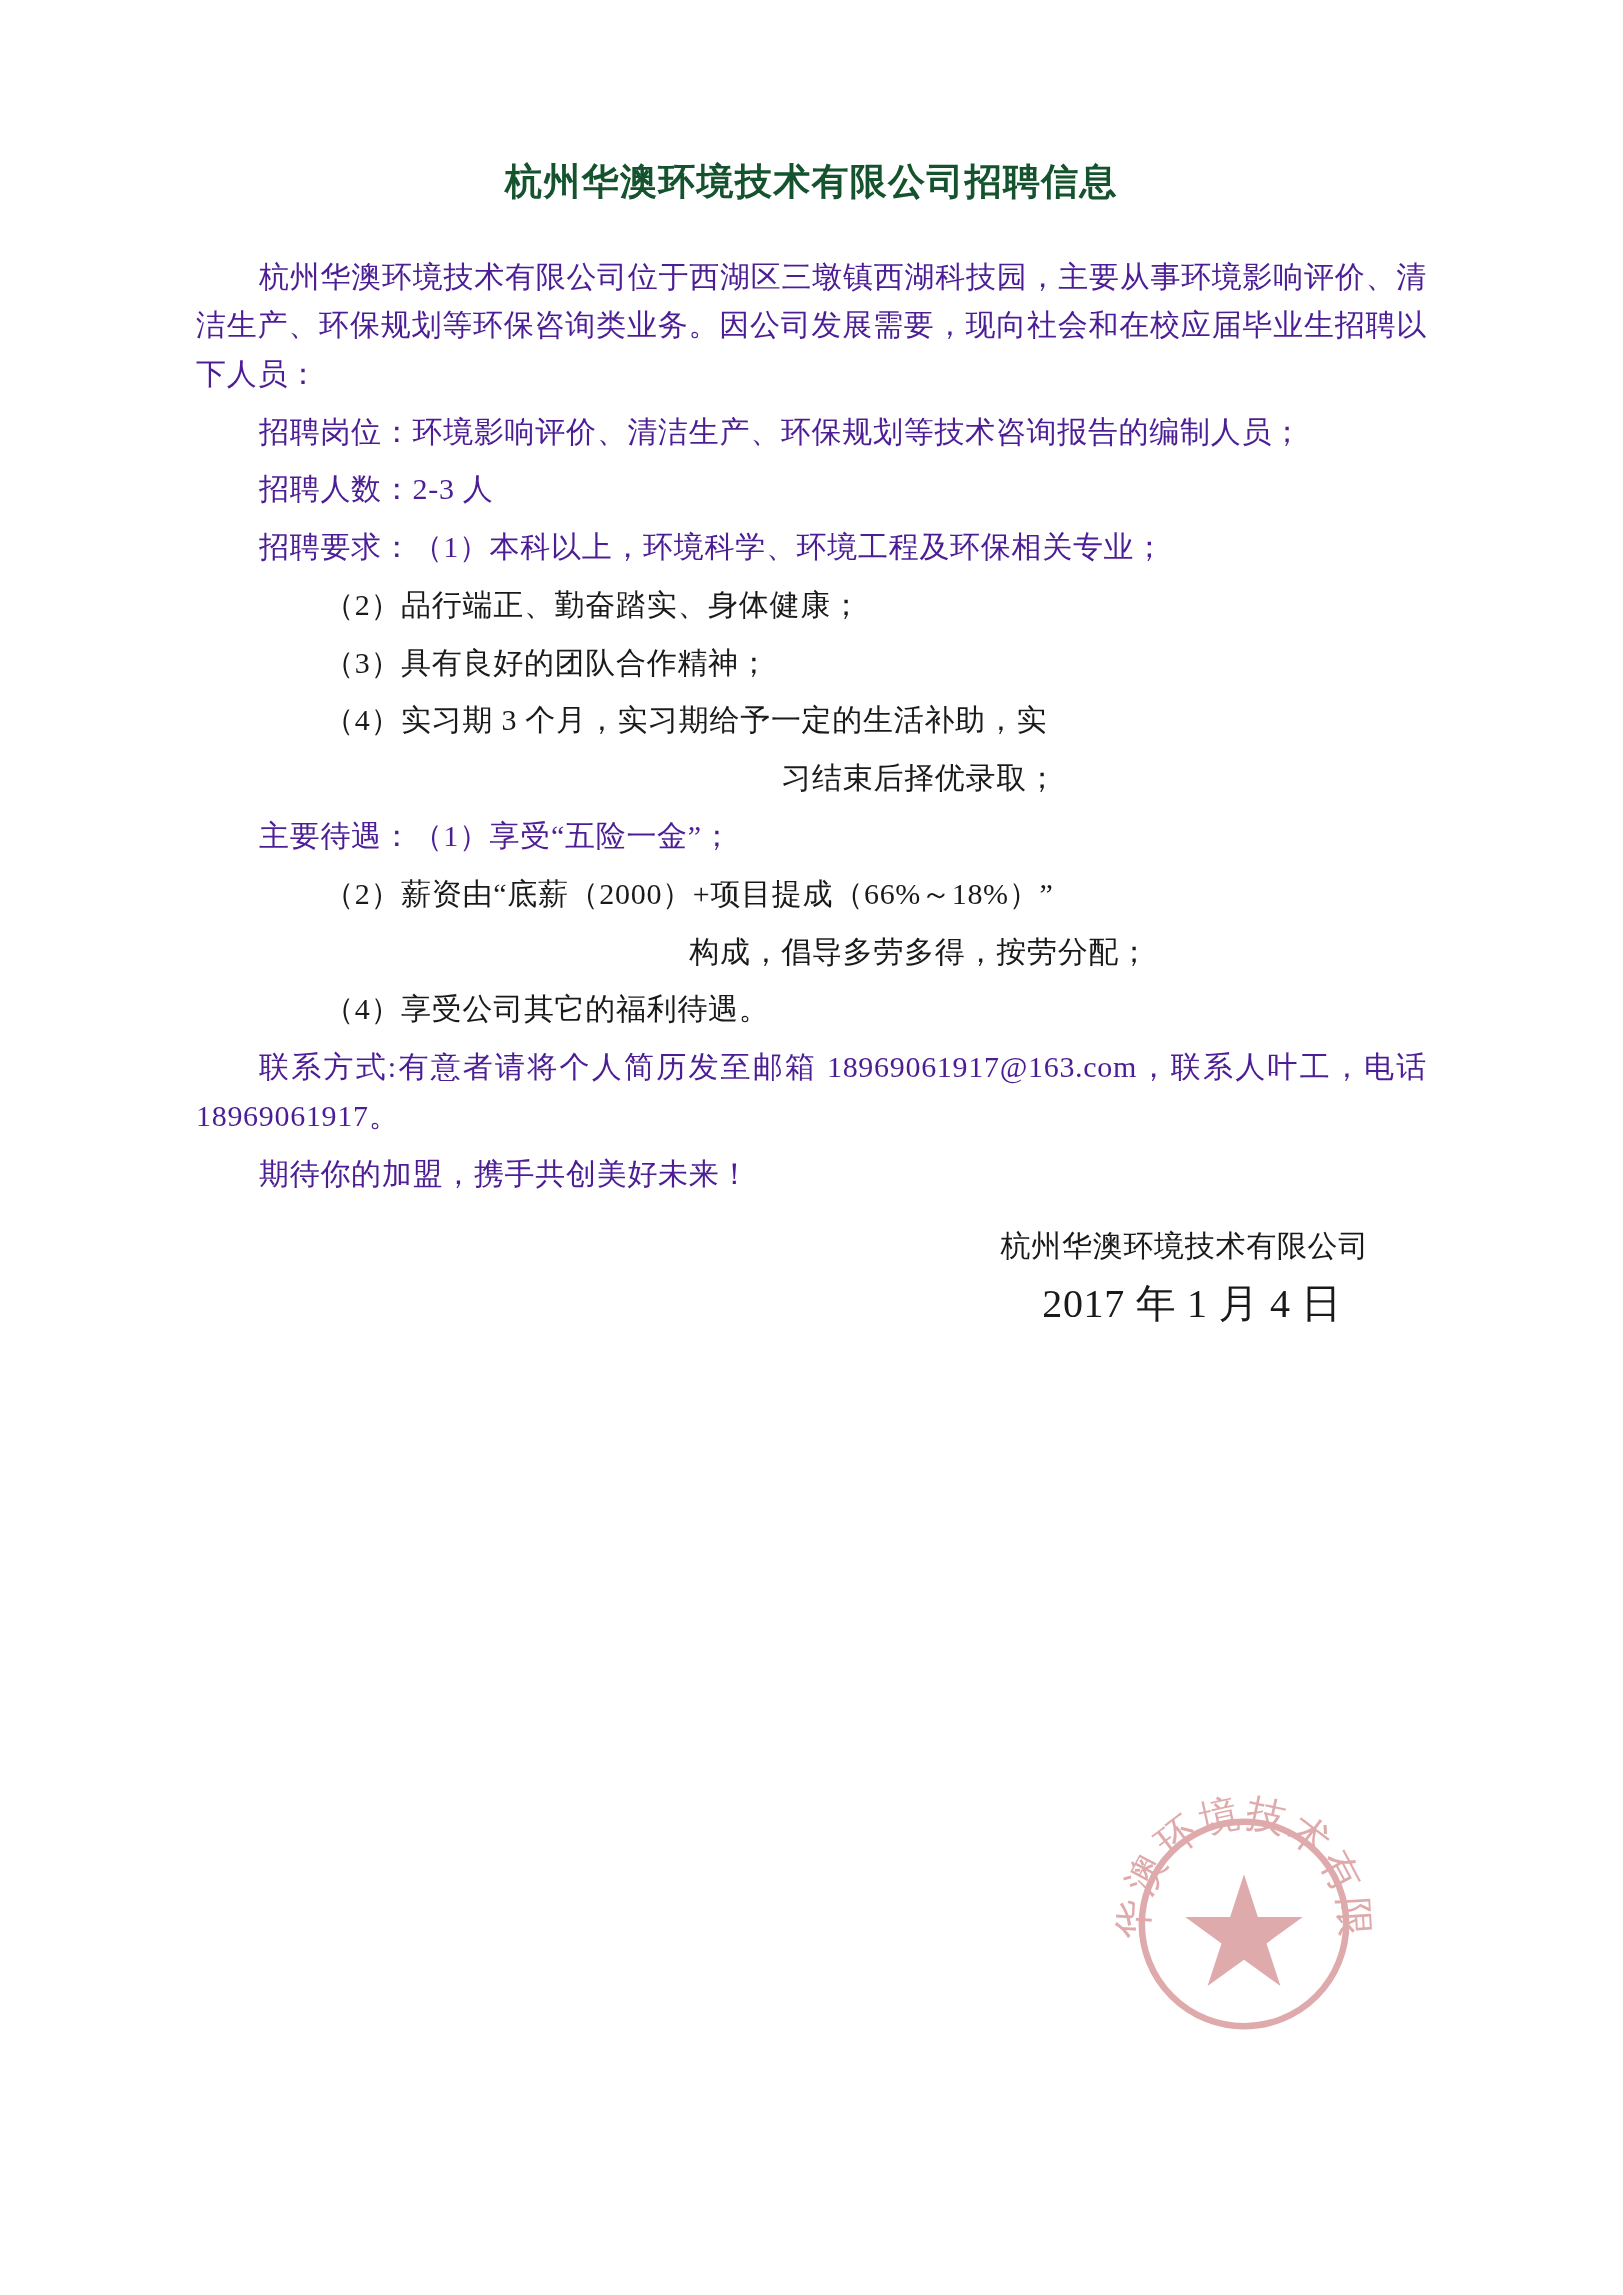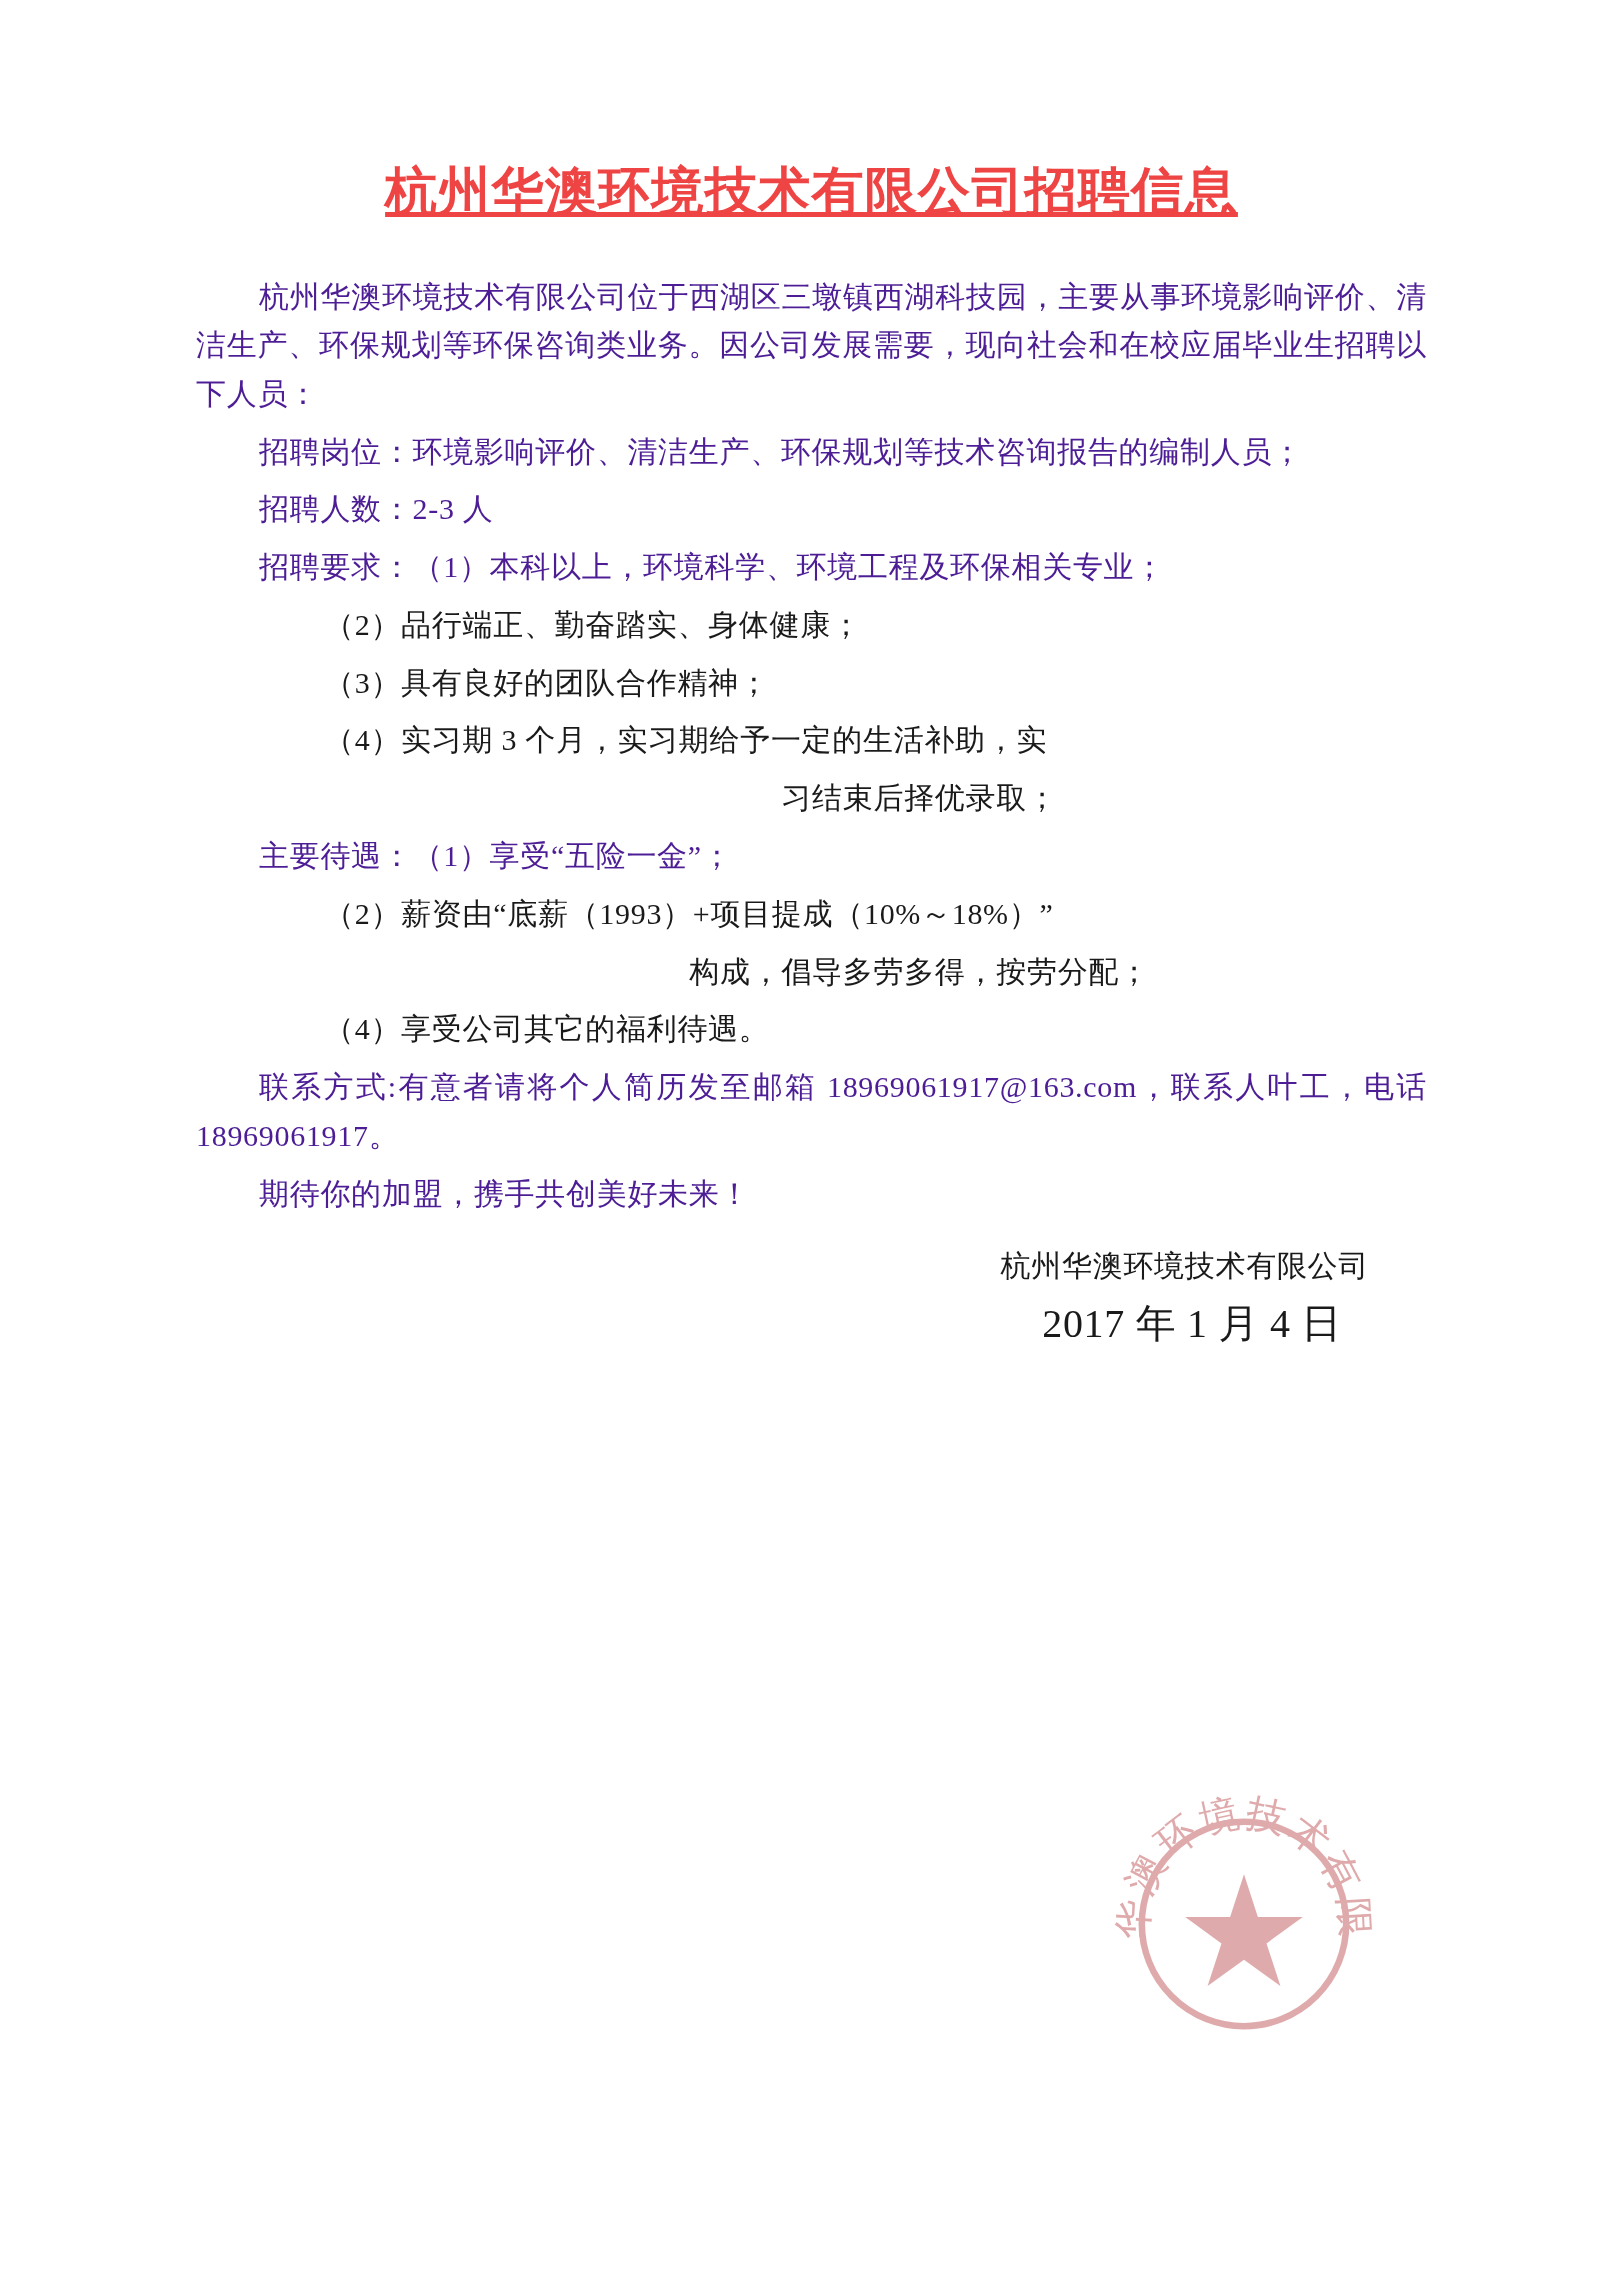--- a/index.html
+++ b/index.html
@@ -19,25 +19,24 @@
   .page {
     position: absolute;
     inset: 0;
     padding: 137px 196px 79px 196px;
     box-sizing: border-box;
   }
   .doc-title {
     text-align: center;
     font-family: "Liberation Sans", "DejaVu Sans", sans-serif;
     font-weight: bold;
-    font-size: 52px;
+    font-size: 37px;
     letter-spacing: 1.3px;
     margin: 19.6px 0 46px 0;
-    color: #ef4444;
-    text-decoration: underline;
+    color: #14532d;
   }
   .para {
     font-size: 30px;
     line-height: 1.62;
     text-align: justify;
     margin: 0 0 9.2px 0;
     letter-spacing: 0.7px;
     color: #4c1d95;
   }
   .indent2 {
@@ -111,21 +110,21 @@
 
   <p class="para indent2">招聘要求：（1）本科以上，环境科学、环境工程及环保相关专业；</p>
 
   <p class="list-item deep">（2）品行端正、勤奋踏实、身体健康；</p>
   <p class="list-item deep">（3）具有良好的团队合作精神；</p>
   <p class="list-item deep">（4）实习期 3 个月，实习期给予一定的生活补助，实</p>
   <p class="list-sub">习结束后择优录取；</p>
 
   <p class="para indent2">主要待遇：（1）享受“五险一金”；</p>
 
-  <p class="list-item deep">（2）薪资由“底薪（1993）+项目提成（10%～18%）”</p>
+  <p class="list-item deep">（2）薪资由“底薪（2000）+项目提成（66%～18%）”</p>
   <p class="list-sub">构成，倡导多劳多得，按劳分配；</p>
   <p class="list-item deep">（4）享受公司其它的福利待遇。</p>
 
   <p class="para indent2">联系方式:有意者请将个人简历发至邮箱 18969061917@163.com，联系人叶工，电话 18969061917。</p>
 
   <p class="para indent2">期待你的加盟，携手共创美好未来！</p>
 
   <div class="sign-block">杭州华澳环境技术有限公司</div>
   <div class="sign-date">2017 年 1 月 4 日</div>
 

